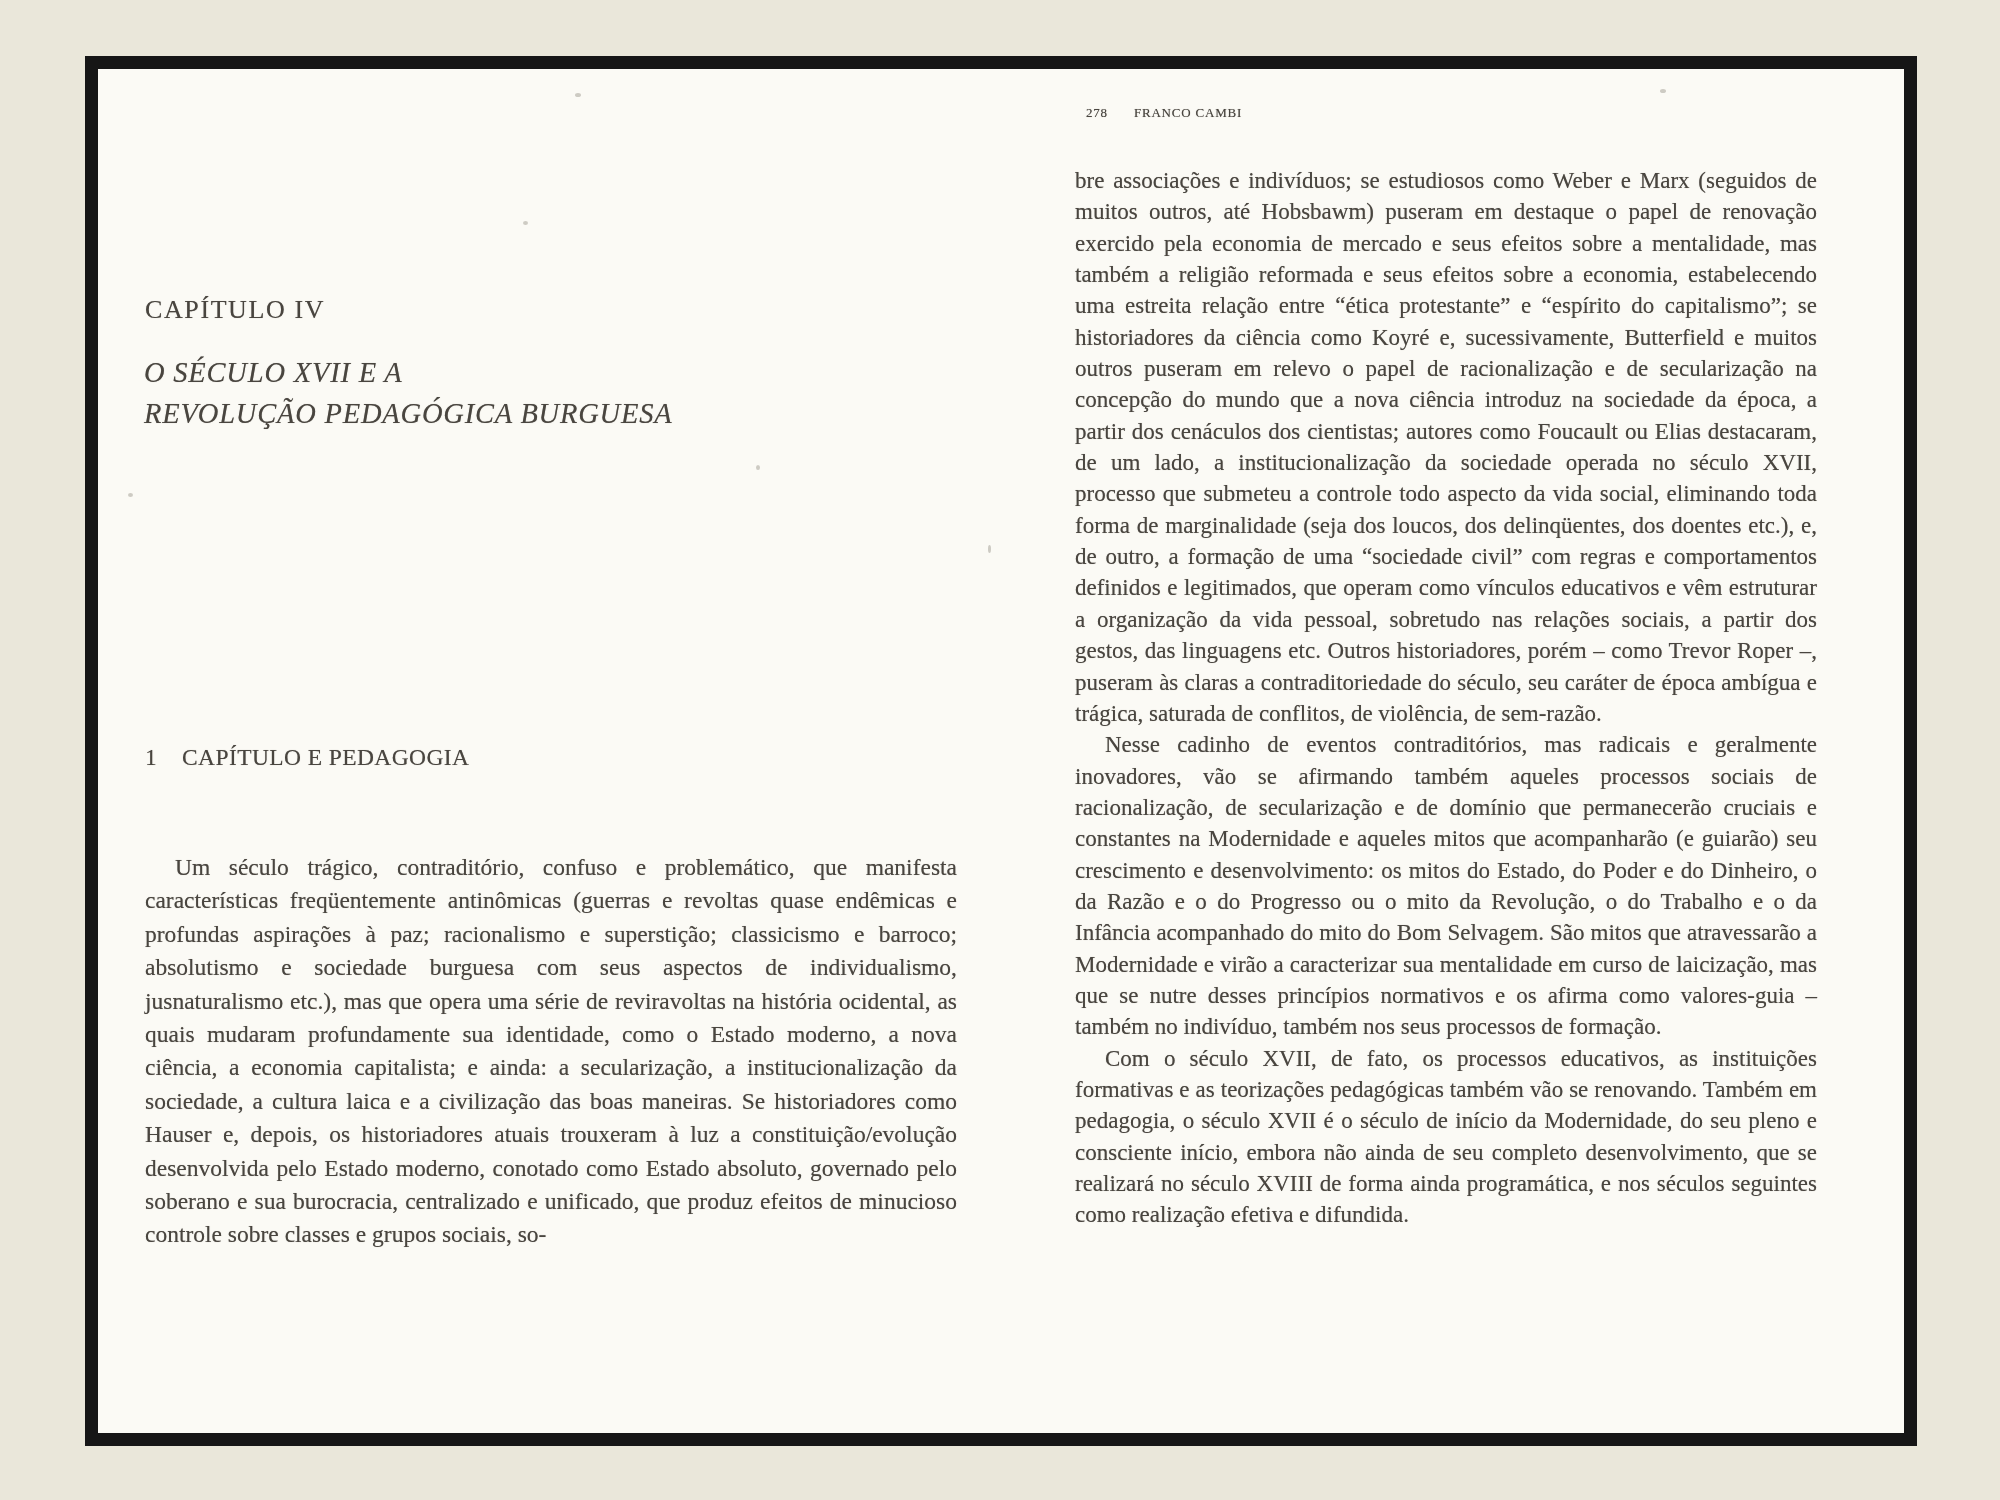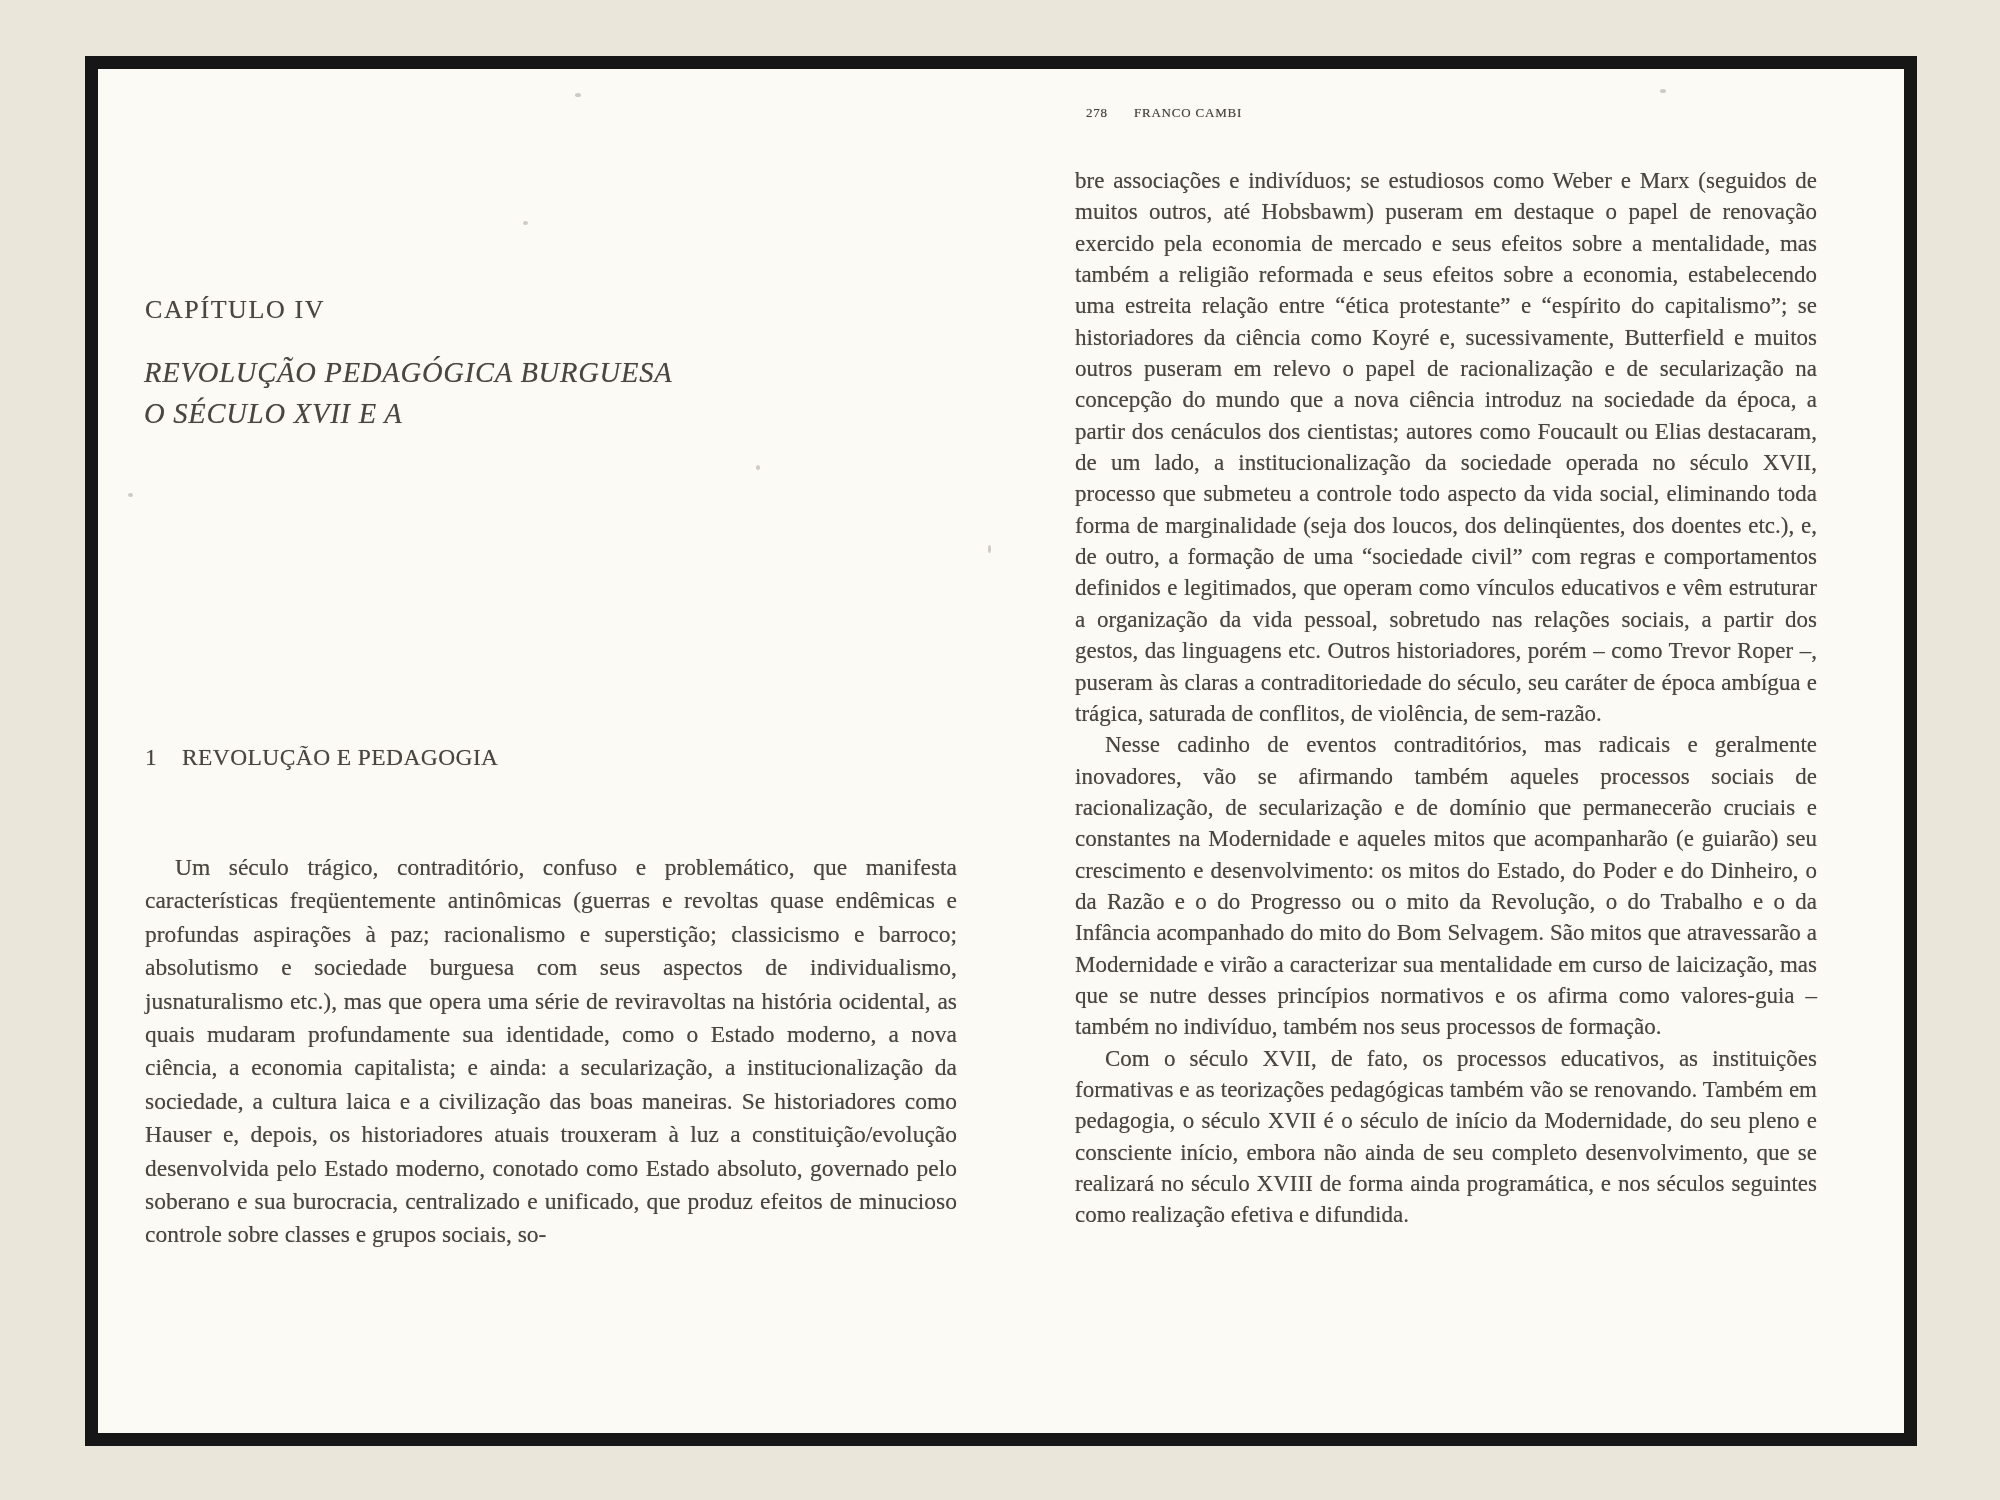--- a/index.html
+++ b/index.html
@@ -102,27 +102,27 @@
     <div class="speck s1"></div>
     <div class="speck s2"></div>
     <div class="speck s3"></div>
     <div class="speck s4"></div>
     <div class="speck s5"></div>
     <div class="speck s6"></div>
 
     <div class="chapter-label txt">CAPÍTULO IV</div>
 
     <div class="chapter-title txt">
+      <div>O SÉCULO XVII E A</div>
       <div>REVOLUÇÃO PEDAGÓGICA BURGUESA</div>
-      <div>O SÉCULO XVII E A</div>
     </div>
 
     <div class="section-heading txt">
       <span class="section-number">1</span>
-      <div>REVOLUÇÃO E PEDAGOGIA</div>
+      <div>CAPÍTULO E PEDAGOGIA</div>
     </div>
 
     <div class="left-body txt">
       <p class="indent">Um século trágico, contraditório, confuso e problemático, que manifesta características freqüentemente antinômicas (guerras e revoltas quase endêmicas e profundas aspirações à paz; racionalismo e superstição; classicismo e barroco; absolutismo e sociedade burguesa com seus aspectos de individualismo, jusnaturalismo etc.), mas que opera uma série de reviravoltas na história ocidental, as quais mudaram profundamente sua identidade, como o Estado moderno, a nova ciência, a economia capitalista; e ainda: a secularização, a institucionalização da sociedade, a cultura laica e a civilização das boas maneiras. Se historiadores como Hauser e, depois, os historiadores atuais trouxeram à luz a constituição/evolução desenvolvida pelo Estado moderno, conotado como Estado absoluto, governado pelo soberano e sua burocracia, centralizado e unificado, que produz efeitos de minucioso controle sobre classes e grupos sociais, so-</p>
     </div>
 
     <div class="running-header txt">
       <span class="page-num">278</span><span>FRANCO CAMBI</span>
     </div>
 

